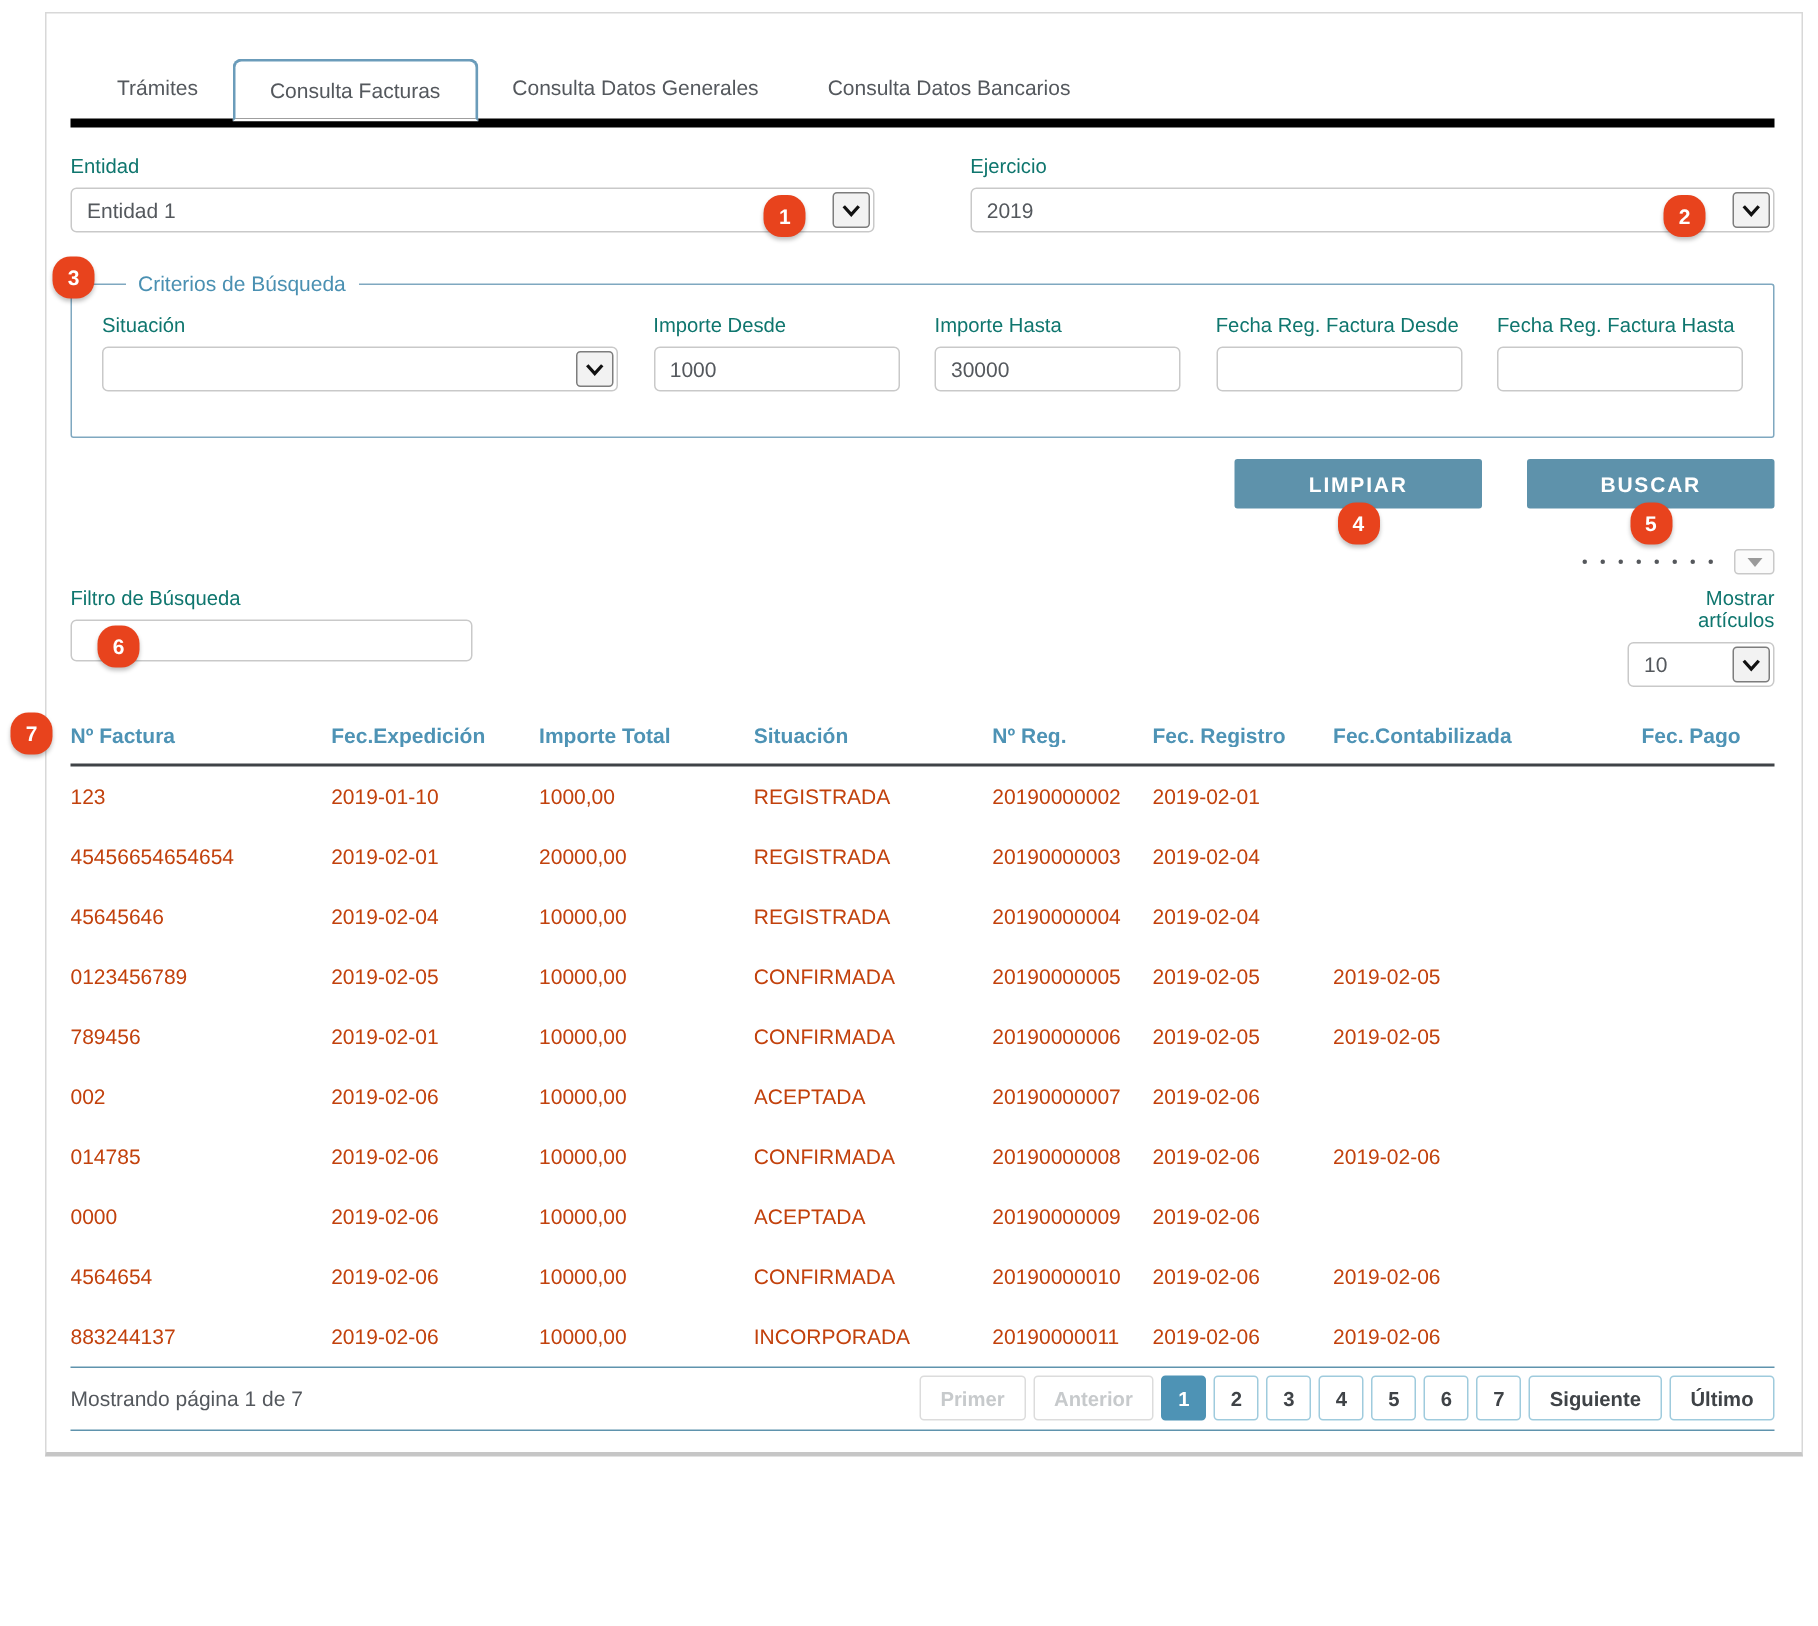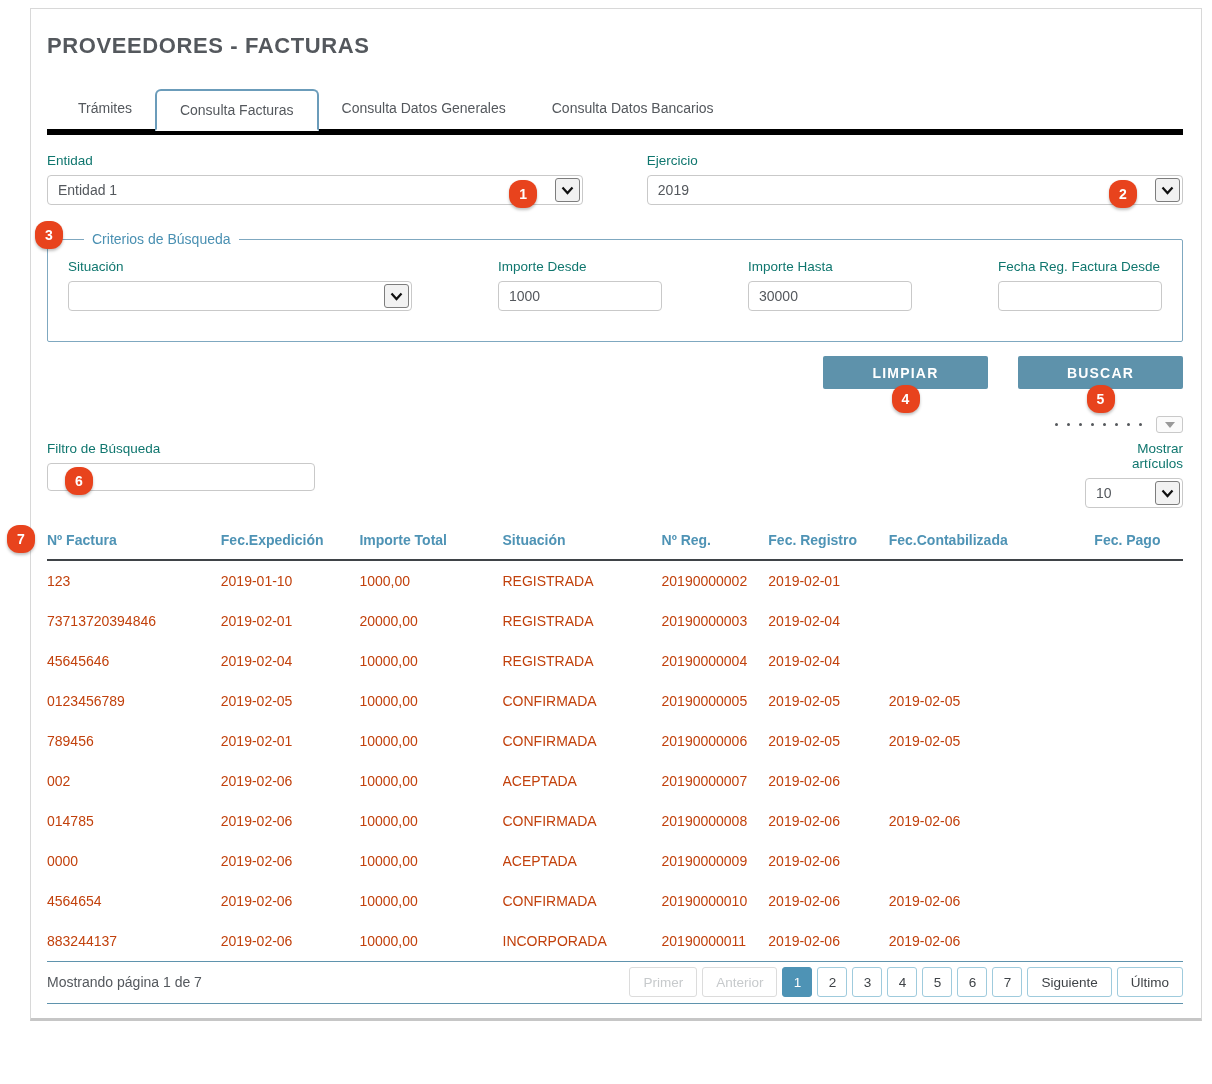--- a/index.html
+++ b/index.html
@@ -74,36 +74,35 @@
   .trow { height:40px; align-items:center; font-size:14px; color:#c2410c; }
   .tcell { padding-right:6px; overflow:hidden; white-space:nowrap; }
   .badge-table { position:absolute; left:-40px; top:-7px; }
 
   
   .pagination { display:flex; justify-content:space-between; align-items:center; padding:5px 0 6px 0;
                 border-bottom:1px solid #5f93ad; }
   .pg-status { font-size:14px; }
   .pg-group { display:flex; gap:5px; }
   .pg-btn { height:30px; min-width:30px; display:flex; align-items:center; justify-content:center;
-            border-radius:3px; font-size:13.5px; font-weight:400; background:#fff; border:1px solid #9fcbdd;
+            border-radius:3px; font-size:13.5px; font-weight:700; background:#fff; border:1px solid #9fcbdd;
             color:#3f4347; cursor:pointer; padding:0 6px; font-family:inherit; }
   .pg-btn.txt { padding:0 13px; }
   .pg-btn.disabled { color:#c7cacc; border-color:#dcdcdc; cursor:default; }
   .pg-btn.active { background:#4e93b5; border-color:#4e93b5; color:#fff; }
 
   
   .concepto { margin-top:15px; }
   .concepto .inp { height:40px; margin-top:7px; }
 </style>
 </head>
 <body>
 
 <div class="card">
 
-  <h1 class="title">PROVEEDORES - FACTURAS</h1>
 
   <div class="tabbar">
       <div class="tab">Trámites</div>
       <div class="tab active">Consulta Facturas</div>
       <div class="tab">Consulta Datos Generales</div>
       <div class="tab">Consulta Datos Bancarios</div>
     </div>
 
   <div class="row2">
     <div class="field">
@@ -152,20 +151,24 @@
         <input class="inp" value="1000" style="">
       </div>
       <div class="crit-field w-sm">
         <span class="lbl">Importe Hasta</span>
         <input class="inp" value="30000" style="">
       </div>
       <div class="crit-field w-sm">
         <span class="lbl">Fecha Reg. Factura Desde</span>
         <input class="inp" value="" style="">
       </div>
+      <div class="crit-field w-sm">
+        <span class="lbl">Fecha Reg. Factura Hasta</span>
+        <input class="inp" value="" style="">
+      </div>
     </div>
   </fieldset>
 
   <div class="actions">
     <div class="btn-wrap">
       <button class="btn">LIMPIAR</button>
       <div class="badge badge-under">4</div>
     </div>
     <div class="btn-wrap">
       <button class="btn">BUSCAR</button>
@@ -225,21 +228,21 @@
           <div class="tcell">123</div>
           <div class="tcell">2019-01-10</div>
           <div class="tcell">1000,00</div>
           <div class="tcell">REGISTRADA</div>
           <div class="tcell">20190000002</div>
           <div class="tcell">2019-02-01</div>
           <div class="tcell"></div>
           <div class="tcell"></div>
         </div>
         <div class="tgrid trow">
-          <div class="tcell">73713720394846</div>
+          <div class="tcell">45456654654654</div>
           <div class="tcell">2019-02-01</div>
           <div class="tcell">20000,00</div>
           <div class="tcell">REGISTRADA</div>
           <div class="tcell">20190000003</div>
           <div class="tcell">2019-02-04</div>
           <div class="tcell"></div>
           <div class="tcell"></div>
         </div>
         <div class="tgrid trow">
           <div class="tcell">45645646</div>

